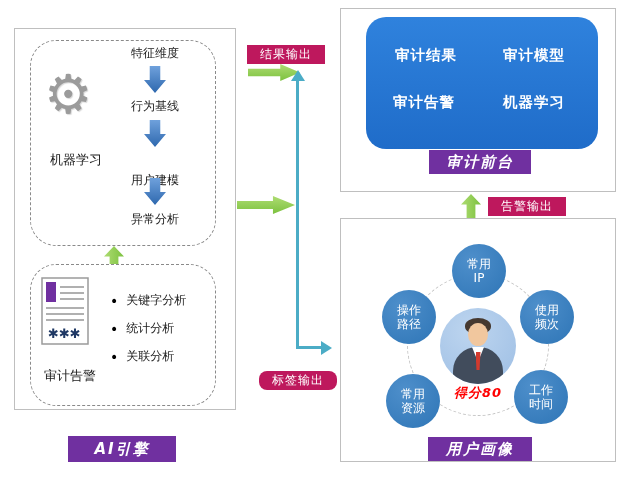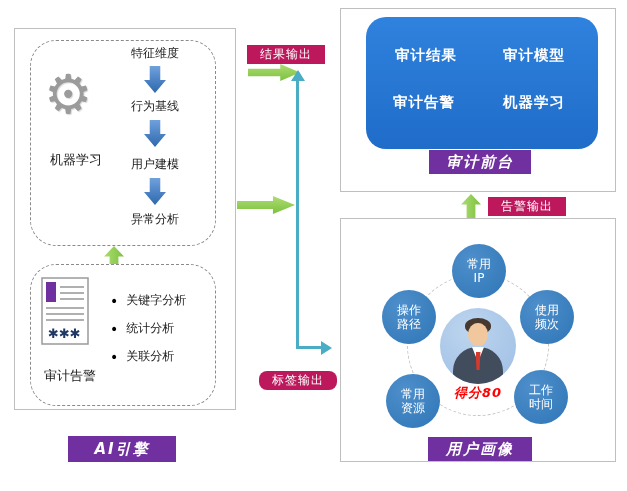--- a/index.html
+++ b/index.html
@@ -75,21 +75,21 @@
 
   <div class="dashed-box" style="left:30px; top:40px; width:186px; height:206px;"></div>
 
   <span class="gear" style="left:44px; top:68px;">⚙</span>
   <div class="lbl" style="left:34px; top:152px; width:84px; font-size:13px;">机器学习</div>
 
   <div class="lbl" style="left:123px; top:46px; width:64px;">特征维度</div>
   <div class="arrow-down" style="left:144px; top:66px;"></div>
   <div class="lbl" style="left:123px; top:99px; width:64px;">行为基线</div>
   <div class="arrow-down" style="left:144px; top:120px;"></div>
-  <div class="lbl" style="left:123px; top:157px; width:64px;text-align:center;">用户建模</div>
+  <div class="lbl" style="left:123px; top:173px; width:64px;text-align:center;">用户建模</div>
   <div class="arrow-down" style="left:144px; top:178px;"></div>
   <div class="lbl" style="left:123px; top:212px; width:64px;">异常分析</div>
 
   <div class="garrow-up" style="left:104px; top:246px; width:20px; height:25px;"></div>
 
   <div class="dashed-box" style="left:30px; top:264px; width:186px; height:142px;"></div>
 
   <svg style="position:absolute; left:40px; top:276px;" width="54" height="74" viewBox="0 0 54 74">
     <rect x="2" y="2" width="46" height="66" fill="#ffffff" stroke="#9a9a9a" stroke-width="1.5"></rect>
     <rect x="6" y="6" width="10" height="20" fill="#7030A0"></rect>

